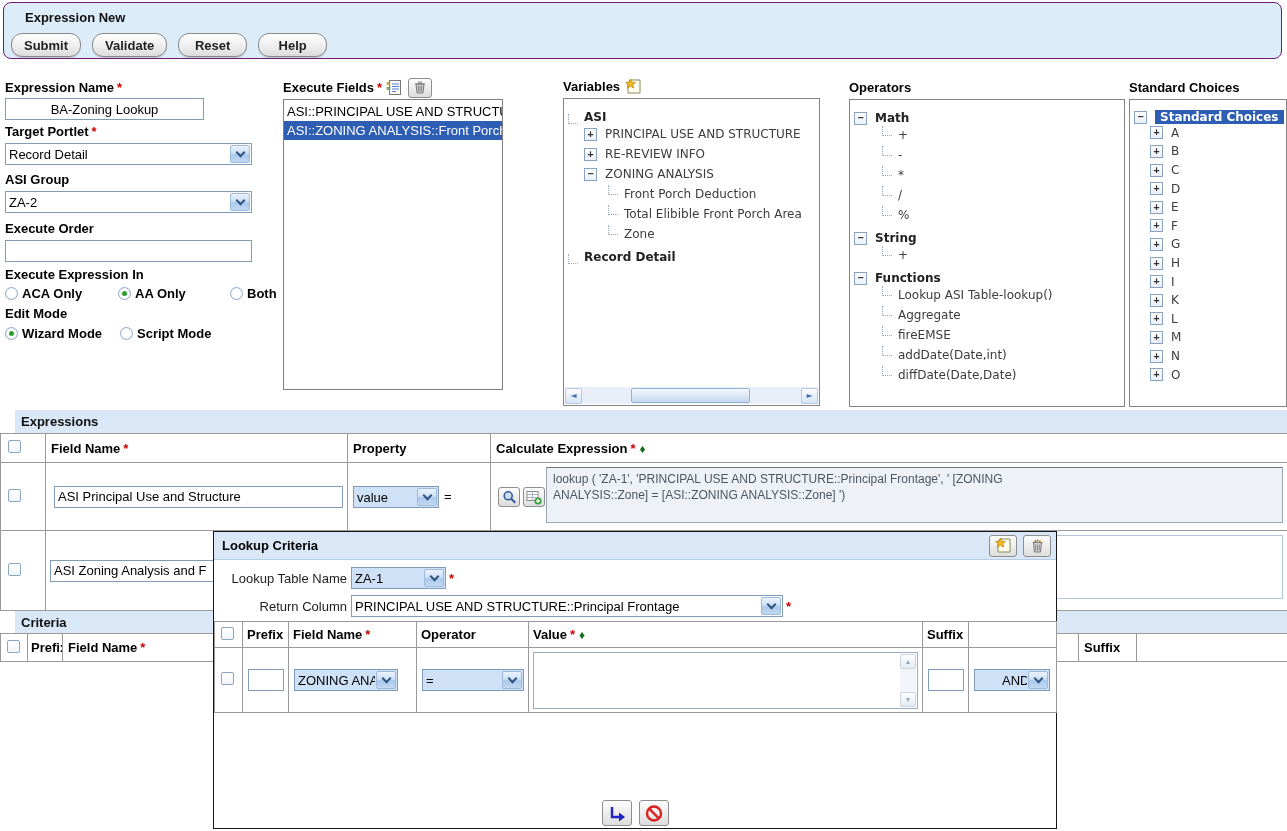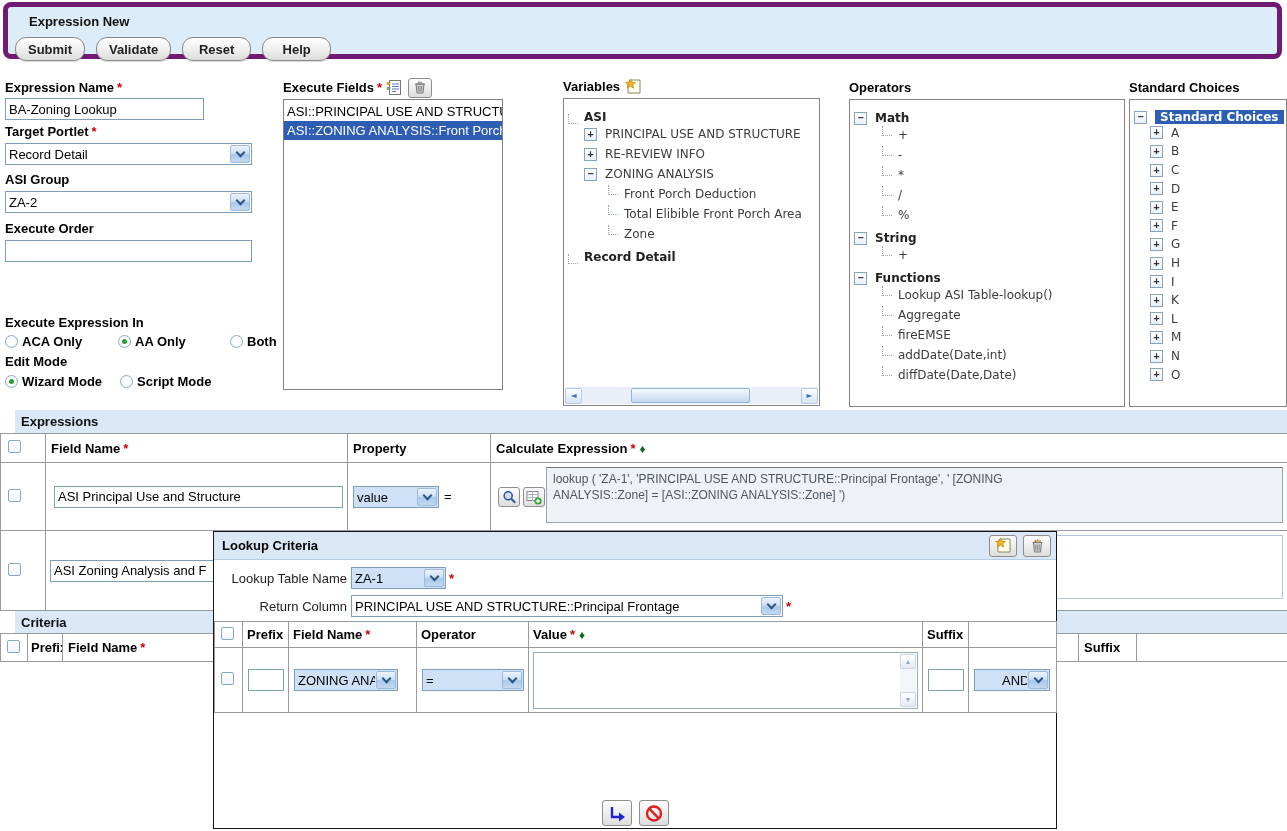--- a/index.html
+++ b/index.html
@@ -1,20 +1,20 @@
 <!DOCTYPE html>
 <html><head>
 <meta charset="utf-8">
 <style>
   html,body{margin:0;padding:0;background:#fff;}
   #stage{position:relative;width:1287px;height:831px;overflow:hidden;background:#fff;
          font-family:"Liberation Sans",sans-serif;font-size:13px;color:#000;}
   
   .top-panel{position:absolute;left:3px;top:2px;width:1279px;height:57px;background:#ddecf9;
-             border:5px solid #701a75;border-radius:8px;box-sizing:border-box;}
+             border:1px solid #701a75;border-radius:8px;box-sizing:border-box;}
   .page-title{position:absolute;left:21px;top:7px;font-weight:bold;font-size:13px;color:#111;}
   .btn-row{position:absolute;left:7px;top:30px;display:flex;}
   .pill{height:24px;min-width:69px;padding:0 12px;margin-right:11px;border:1px solid #8a8a8a;border-radius:11px;
         background:linear-gradient(#ffffff,#ececec 60%,#dcdcdc);font:bold 13px "Liberation Sans",sans-serif;
         color:#222;cursor:pointer;box-shadow:0 1px 1px rgba(0,0,0,.15);}
   
   .flbl{font-weight:bold;font-size:13px;color:#000;height:15px;white-space:nowrap;}
   .req{color:#cc0000;font-weight:bold;margin-left:3px;}
   .dia{color:#156b1c;margin-left:4px;font-size:12px;}
   .tin{height:22px;box-sizing:border-box;border:1px solid #7f9db9;font:13px "Liberation Sans",sans-serif;
@@ -116,38 +116,38 @@
     <div class="btn-row">
       <button class="pill">Submit</button>
       <button class="pill">Validate</button>
       <button class="pill">Reset</button>
       <button class="pill">Help</button>
     </div>
   </div>
 
   <div class="form-col">
     <div class="flbl" style="margin-bottom:3px;"><span>Expression Name</span><span class="req">*</span></div>
-    <input class="tin" style="width: 199px; margin-bottom: 4px;" value="BA-Zoning Lookup">
+    <input class="tin" style="width: 199px; margin-bottom: 4px; text-align: center;" value="BA-Zoning Lookup">
     <div class="flbl" style="margin-bottom:4px;"><span>Target Portlet</span><span class="req">*</span></div>
     <div class="sel" style="width:247px;margin-bottom:7px;">
       <span class="txt">Record Detail</span>
       <span class="arr">
           <span class="chev"></span>
         </span>
     </div>
     <div class="flbl" style="margin-bottom:4px;">ASI Group</div>
     <div class="sel" style="width:247px;margin-bottom:8px;">
       <span class="txt">ZA-2</span>
       <span class="arr">
           <span class="chev"></span>
         </span>
     </div>
     <div class="flbl" style="margin-bottom:4px;">Execute Order</div>
     <input class="tin" style="width: 247px; margin-bottom: 5px;" value="">
-    <div class="flbl" style="margin-bottom:3px;margin-top:48px;">Execute Expression In</div>
+    <div class="flbl" style="margin-bottom:3px;">Execute Expression In</div>
     <div id="radios-exec" style="height:17px;margin-bottom:4px;display:flex;">
         <label class="ropt" style="width: 113px;">
           <span class="radio"></span>
           <span class="rtext">ACA Only</span>
         </label>
         <label class="ropt" style="width: 112px;">
           <span class="radio on"></span>
           <span class="rtext">AA Only</span>
         </label>
         <label class="ropt">

